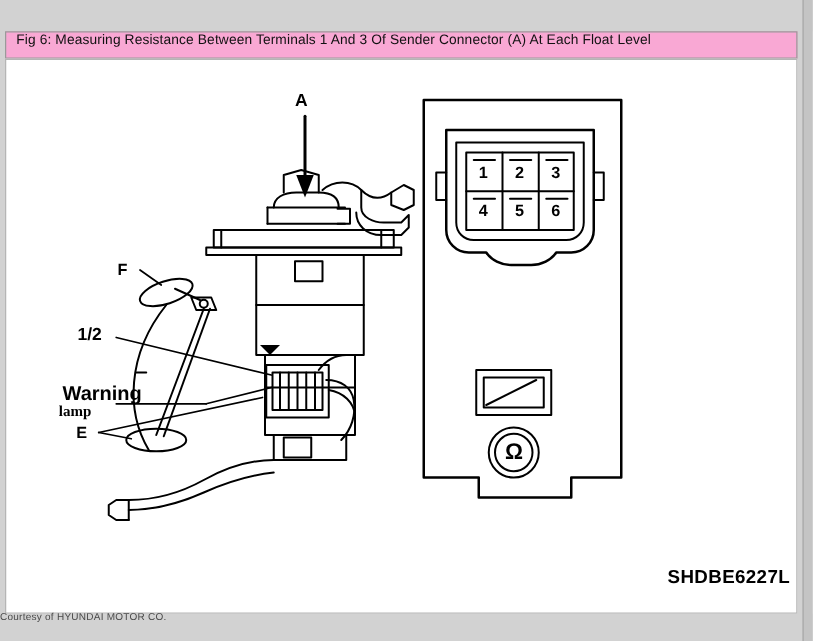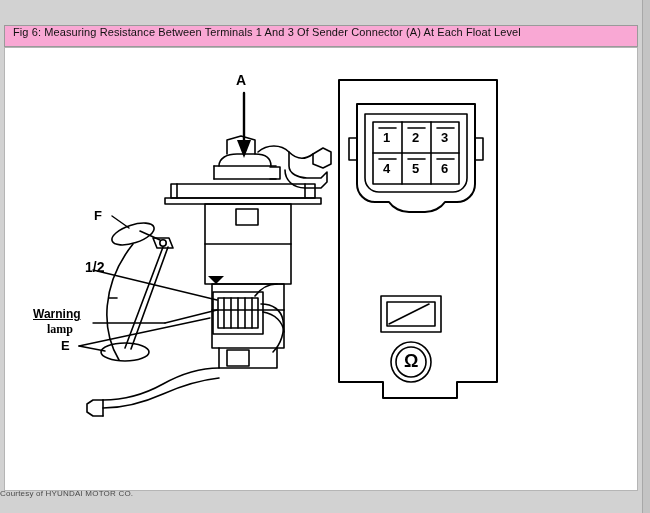--- a/index.html
+++ b/index.html
@@ -100,22 +100,22 @@
   }
   
   .lbl {
     position: absolute;
     color: #000;
     font-weight: bold;
     white-space: nowrap;
   }
   #lbl-A { left: 231px; top: 24px; font-size: 14px; }
   #lbl-F { left: 89px; top: 160px; font-size: 13px; }
-  #lbl-half { left: 57px; top: 211px; font-size: 14px; margin-left: 23px; }
-  #lbl-warning { left: 28px; top: 259px; font-size: 12px; text-decoration: underline; }
+  #lbl-half { left: 57px; top: 211px; font-size: 14px; }
+  #lbl-warning { left: 45px; top: 259px; font-size: 16px; }
   #lbl-lamp { left: 42px; top: 274px; font-size: 12px; font-family: Liberation Serif, serif; }
   #lbl-E { left: 56px; top: 290px; font-size: 13px; }
   #lbl-code {
     left: 529px; top: 405px;
     font-size: 15px; font-weight: bold; letter-spacing: 0.3px;
   }
   .pin-num {
     position: absolute;
     font-size: 13px;
     font-weight: bold;
@@ -276,19 +276,20 @@
 
     <span class="pin-num" style="left:378px; top:82px;">1</span>
     <span class="pin-num" style="left:407px; top:82px;">2</span>
     <span class="pin-num" style="left:436px; top:82px;">3</span>
     <span class="pin-num" style="left:378px; top:113px;">4</span>
     <span class="pin-num" style="left:407px; top:113px;">5</span>
     <span class="pin-num" style="left:436px; top:113px;">6</span>
 
     <span class="lbl" style="left:399px; top:303px; font-size:18px;">Ω</span>
 
+    <span class="lbl" id="lbl-code">SHDBE6227L</span>
   </div>
 
   <div id="bottom-strip"></div>
   <div id="courtesy">Courtesy of HYUNDAI MOTOR CO.</div>
   <div id="right-gutter"></div>
 
 </div>
 
 </body></html>

